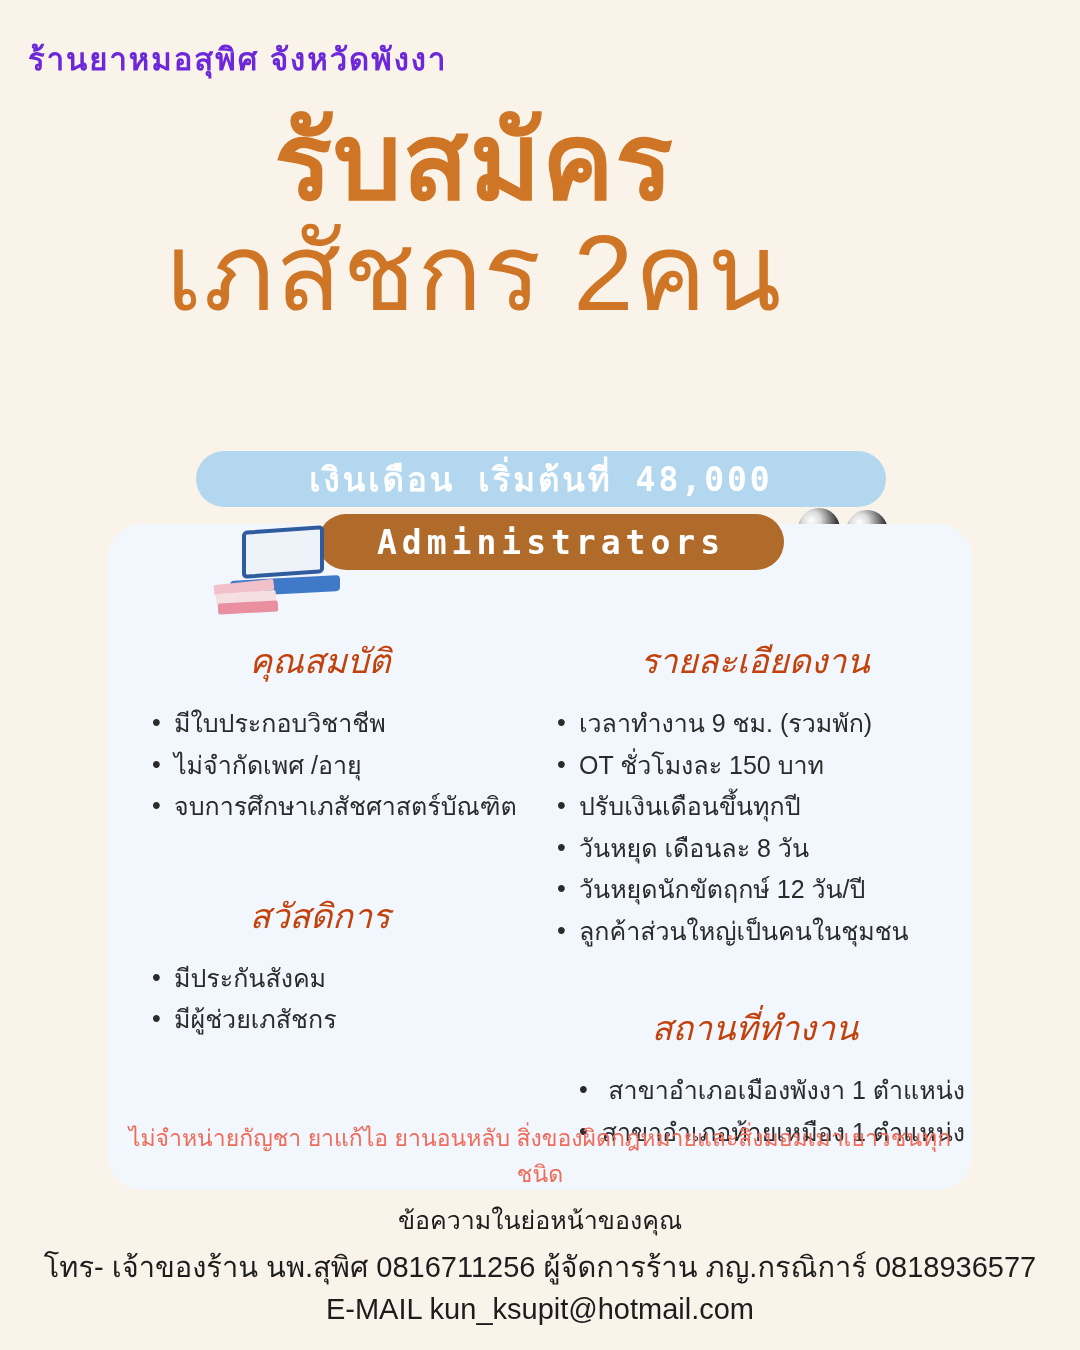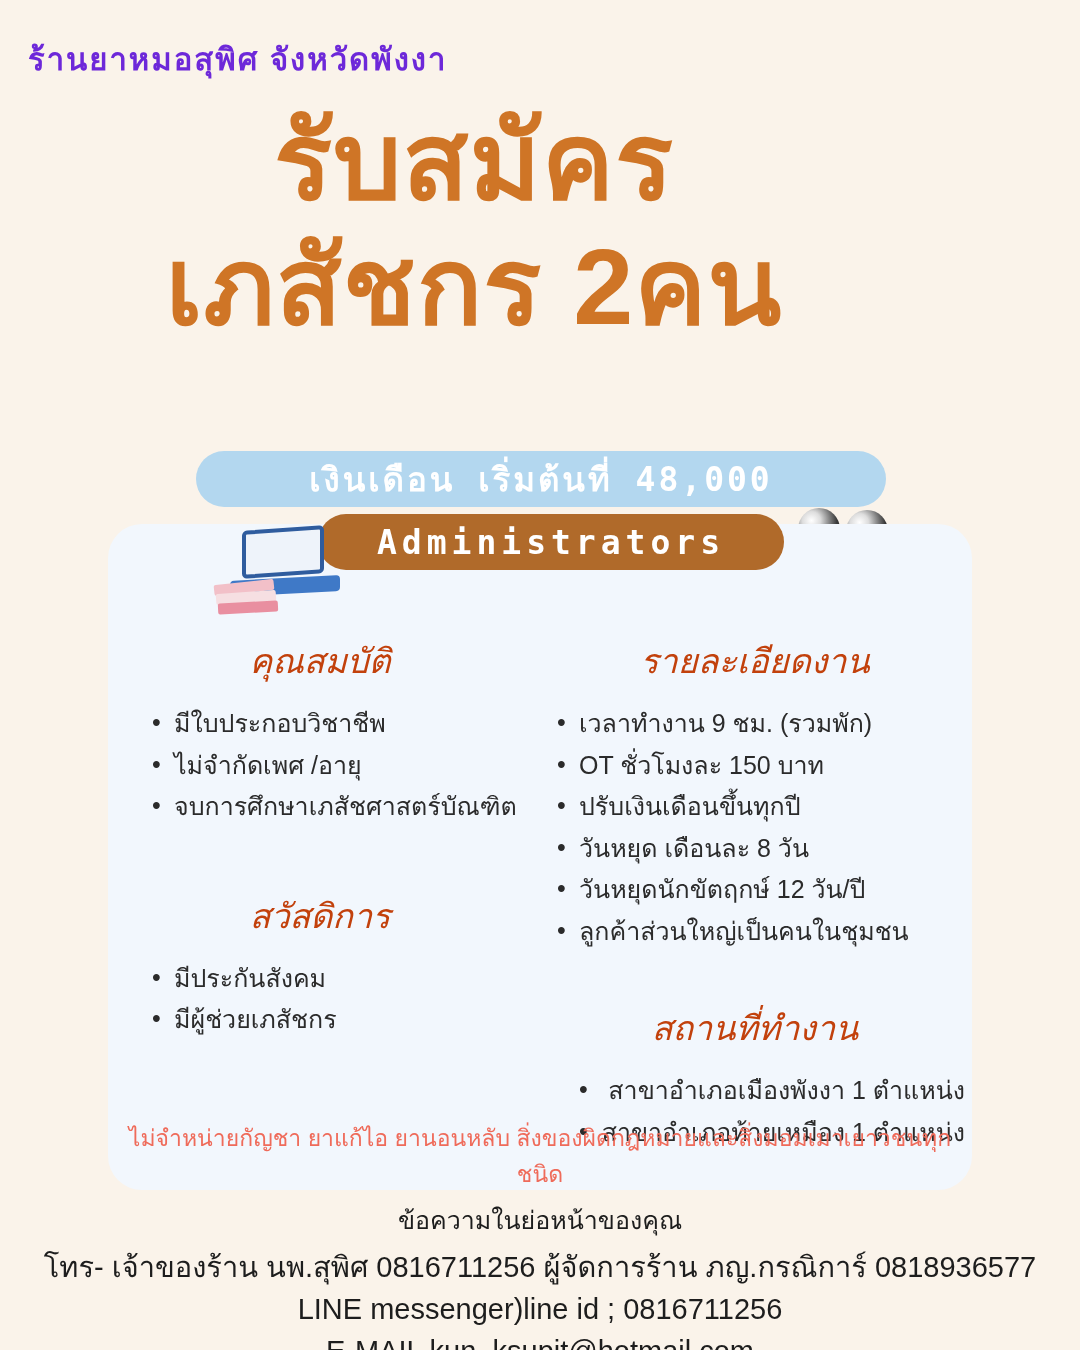--- a/index.html
+++ b/index.html
@@ -33,24 +33,23 @@
   }
   .title-line1 {
     font-size: 108px;
     font-weight: bold;
     color: #cf7526;
     line-height: 1.0;
     letter-spacing: 1px;
   }
   .title-line2 {
     font-size: 108px;
-    font-weight: bold;
+    font-weight: normal;
     color: #cf7526;
     line-height: 1.05;
-    margin-top: 14px;
     letter-spacing: 1px;
   }
 
   
   .salary-pill {
     position: absolute;
     left: 196px;
     top: 451px;
     width: 690px;
     height: 56px;
@@ -259,15 +258,14 @@
     <li>สาขาอำเภอเมืองพังงา 1 ตำแหน่ง</li>
     <li>สาขาอำเภอท้ายเหมือง 1 ตำแหน่ง</li>
   </ul>
 </div>
 
 <div class="warning">ไม่จำหน่ายกัญชา ยาแก้ไอ ยานอนหลับ สิ่งของผิดกฎหมายและสิ่งมอมเมาเยาวชนทุกชนิด</div>
 
 <div class="footer">
   <div class="f-head">ข้อความในย่อหน้าของคุณ</div>
   <div class="f-line">โทร- เจ้าของร้าน นพ.สุพิศ 0816711256 ผู้จัดการร้าน ภญ.กรณิการ์ 0818936577</div>
-  <div class="f-line">LINE messenger)line id ; 0816711256</div>
   <div class="f-line">E-MAIL kun_ksupit@hotmail.com</div>
 </div>
 
 </body></html>

